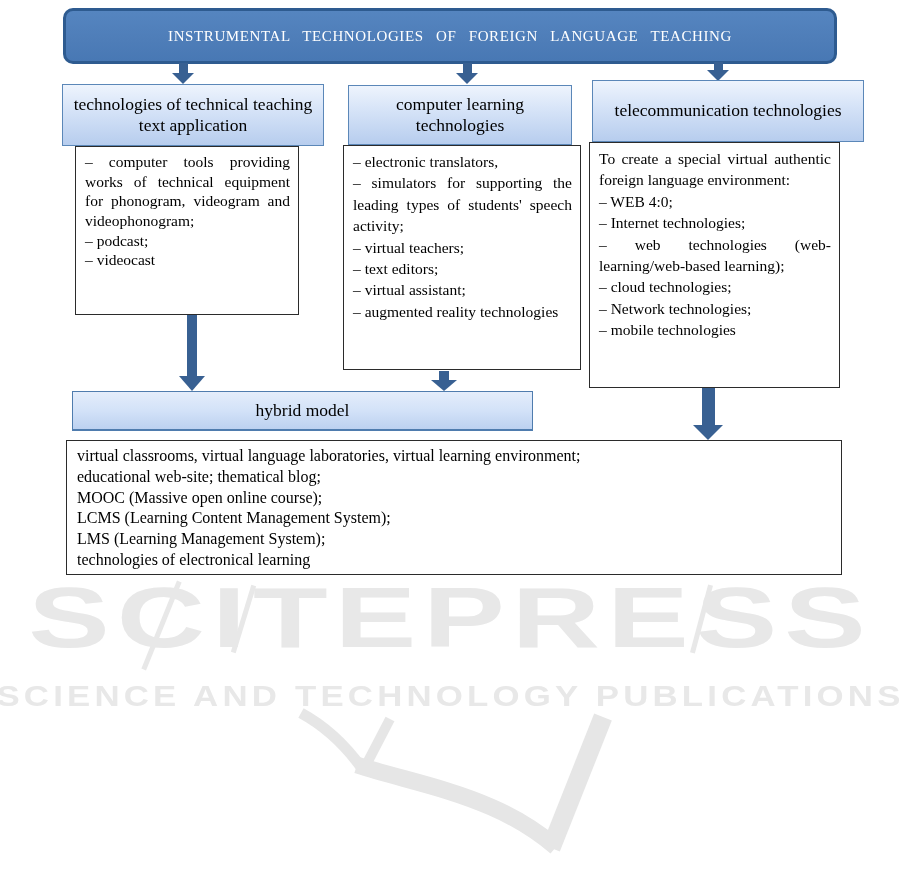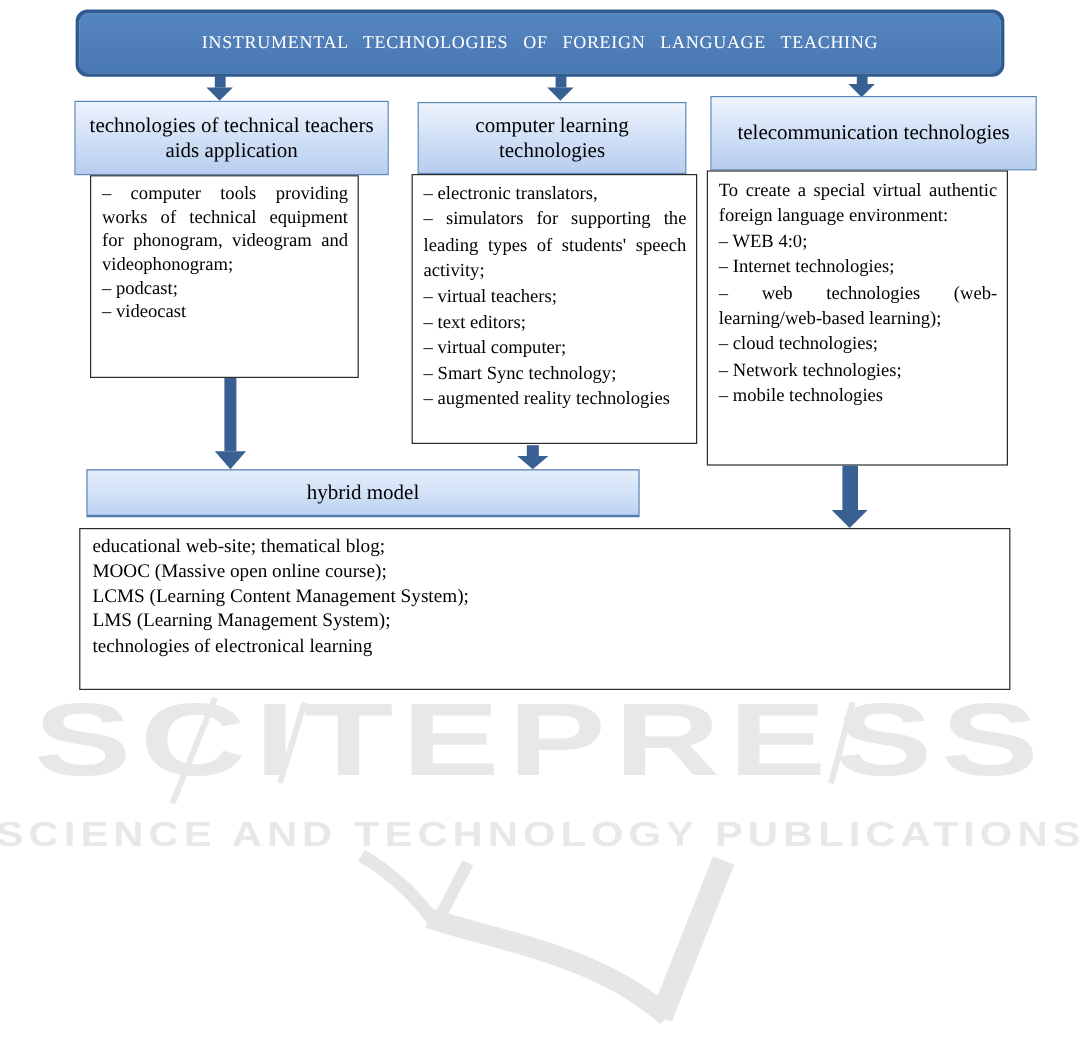--- a/index.html
+++ b/index.html
@@ -104,38 +104,37 @@
   <div class="flow-arrow fg" style="left:456px; top:63px; width:22px;">
     <div class="arrow-stem" style="width:9px; height:10px;"></div>
     <div class="arrow-head" style="border-width:11px 11px 0 11px;"></div>
   </div>
   <div class="flow-arrow fg" style="left:707px; top:62px; width:22px;">
     <div class="arrow-stem" style="width:9px; height:8px;"></div>
     <div class="arrow-head" style="border-width:11px 11px 0 11px;"></div>
   </div>
 
   <div class="abs fg header-box" style="left:62px; top:84px; width:262px; height:62px;">
-    <span>technologies of technical teachers aids application</span>
+    <span>technologies of technical teaching text application</span>
   </div>
   <div class="abs fg body-box lh-tight" style="left:75px; top:146px; width:224px; height:169px;">
       <div class="body-line">– computer tools providing works of technical equipment for phonogram, videogram and videophonogram;</div>
       <div class="body-line">– podcast;</div>
       <div class="body-line">– videocast</div>
     </div>
 
   <div class="abs fg header-box" style="left:348px; top:85px; width:224px; height:60px;">
     <span>computer learning technologies</span>
   </div>
   <div class="abs fg body-box lh-wide" style="left:343px; top:145px; width:238px; height:225px;">
       <div class="body-line">– electronic translators,</div>
       <div class="body-line">– simulators for supporting the leading types of students' speech activity;</div>
       <div class="body-line">– virtual teachers;</div>
       <div class="body-line">– text editors;</div>
-      <div class="body-line">– virtual computer;</div>
-      <div class="body-line">– Smart Sync technology;</div>
+      <div class="body-line">– virtual assistant;</div>
       <div class="body-line">– augmented reality technologies</div>
     </div>
 
   <div class="abs fg header-box" style="left:592px; top:80px; width:272px; height:62px;">
     <span>telecommunication technologies</span>
   </div>
   <div class="abs fg body-box lh-wide" style="left:589px; top:142px; width:251px; height:246px;">
     <p class="intro-text">To create a special virtual authentic foreign language environment:</p>
     <div>
         <div class="body-line">– WEB 4:0;</div>
@@ -159,20 +158,21 @@
   <div class="abs fg hybrid-box">
     <span>hybrid model</span>
   </div>
 
   <div class="flow-arrow fg" style="left:693px; top:388px; width:30px;">
     <div class="arrow-stem" style="width:13px; height:37px;"></div>
     <div class="arrow-head" style="border-width:15px 15px 0 15px;"></div>
   </div>
 
   <div class="abs fg outcomes-box">
+      <div class="outcome-line">virtual classrooms, virtual language laboratories, virtual learning environment;</div>
       <div class="outcome-line">educational web-site; thematical blog;</div>
       <div class="outcome-line">MOOC (Massive open online course);</div>
       <div class="outcome-line">LCMS (Learning Content Management System);</div>
       <div class="outcome-line">LMS (Learning Management System);</div>
       <div class="outcome-line">technologies of electronical learning</div>
     </div>
 
 </div>
 
 </body></html>

